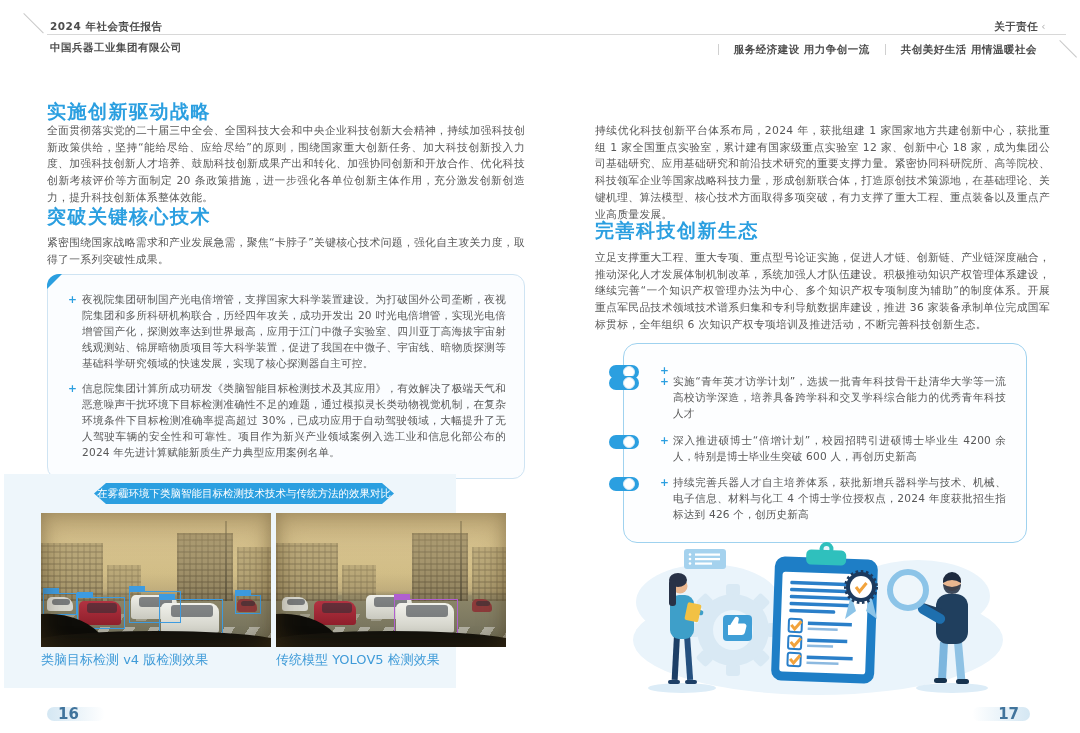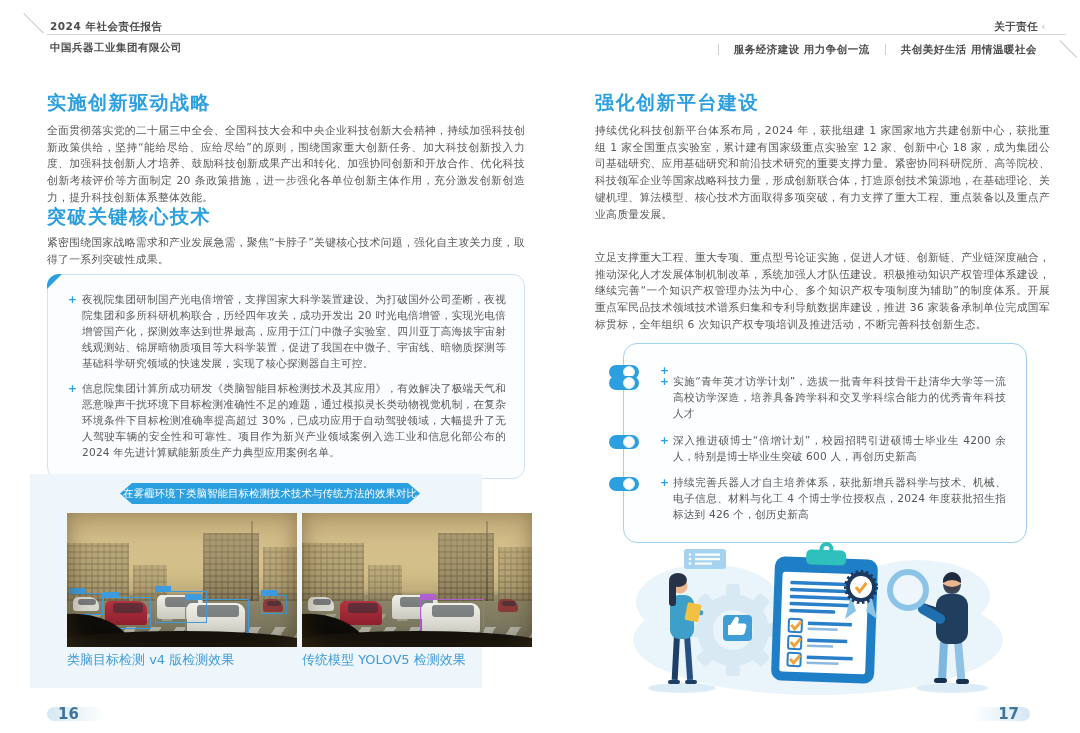--- a/index.html
+++ b/index.html
@@ -31,21 +31,21 @@
   .sec{position:absolute;margin:0;font-size:19px;font-weight:bold;color:var(--accent);letter-spacing:1.5px;white-space:nowrap;}
   .para{position:absolute;margin:0;font-size:10.8px;line-height:1.55;color:var(--body);text-align:justify;letter-spacing:.3px;}
   
   .hbox{position:absolute;left:47px;top:274px;width:478px;box-sizing:border-box;
         border:1px solid #cfe4f3;border-radius:12px;background:#fbfdff;padding:17px 18px 7px 20px;}
   .hbox::before{content:'';position:absolute;left:-1px;top:-1px;
         border-top:15px solid var(--accent);border-right:15px solid transparent;border-top-left-radius:12px;}
   .hitem{position:relative;font-size:10.6px;line-height:1.5;color:var(--body);text-align:justify;margin-bottom:10px;padding-left:14px;letter-spacing:.2px;}
   .mk{position:absolute;left:0;top:0;color:var(--accent);font-weight:bold;}
   
-  .panel{position:absolute;left:30px;top:474px;width:452px;height:214px;background:var(--panel);}
+  .panel{position:absolute;left:4px;top:474px;width:452px;height:214px;background:var(--panel);}
   .ribbon{position:absolute;left:90px;top:9px;width:300px;height:21px;background:var(--accent);color:#fff;
           font-size:10.5px;line-height:21px;text-align:center;white-space:nowrap;
           clip-path:polygon(0 50%,12px 0,calc(100% - 12px) 0,100% 50%,calc(100% - 12px) 100%,12px 100%);}
   .cap{position:absolute;top:177px;font-size:13px;color:#3f9bd8;white-space:nowrap;}
   
   .photo{position:absolute;top:39px;width:230px;height:134px;overflow:hidden;
          background:linear-gradient(180deg,#d3bd8d 0%,#cdb982 45%,#bba878 58%,#8e8565 62%,#77765f 78%,#6e6e59 100%);}
   .b{position:absolute;background-color:rgba(138,124,90,.75);
      background-image:repeating-linear-gradient(0deg,rgba(70,60,40,.45) 0 2px,transparent 2px 6px),
                       repeating-linear-gradient(90deg,rgba(70,60,40,.35) 0 2px,transparent 2px 6px);}
@@ -100,21 +100,21 @@
   <div class="hdr-text corner">
     <span>关于责任</span><span class="chev">‹</span>
   </div>
   <div class="tabs">
     <div class="tabdiv"></div>
     <div class="tab"><span>服务经济建设 用力争创一流</span></div>
     <div class="tabdiv"></div>
     <div class="tab"><span>共创美好生活 用情温暖社会</span></div>
   </div>
 
-  <h2 class="sec" style="left:47px;top:90px;text-align:right;">实施创新驱动战略</h2>
+  <h2 class="sec" style="left:47px;top:99px;text-align:right;">实施创新驱动战略</h2>
   <p class="para" style="left:47px;top:123px;width:478px;">全面贯彻落实党的二十届三中全会、全国科技大会和中央企业科技创新大会精神，持续加强科技创新政策供给，坚持“能给尽给、应给尽给”的原则，围绕国家重大创新任务、加大科技创新投入力度、加强科技创新人才培养、鼓励科技创新成果产出和转化、加强协同创新和开放合作、优化科技创新考核评价等方面制定 20 条政策措施，进一步强化各单位创新主体作用，充分激发创新创造力，提升科技创新体系整体效能。</p>
   <h2 class="sec" style="left:47px;top:204px;">突破关键核心技术</h2>
   <p class="para" style="left:47px;top:235px;width:478px;">紧密围绕国家战略需求和产业发展急需，聚焦“卡脖子”关键核心技术问题，强化自主攻关力度，取得了一系列突破性成果。</p>
 
   <div class="hbox">
     <div class="hitem">
       <span class="mk">+</span>
       <span>夜视院集团研制国产光电倍增管，支撑国家大科学装置建设。为打破国外公司垄断，夜视院集团和多所科研机构联合，历经四年攻关，成功开发出 20 吋光电倍增管，实现光电倍增管国产化，探测效率达到世界最高，应用于江门中微子实验室、四川亚丁高海拔宇宙射线观测站、锦屏暗物质项目等大科学装置，促进了我国在中微子、宇宙线、暗物质探测等基础科学研究领域的快速发展，实现了核心探测器自主可控。</span>
     </div>
     <div class="hitem">
@@ -171,22 +171,22 @@
       <div class="dash"></div>
       <div class="vig"></div>
     </div>
 
     <div class="cap" style="left:37px;">类脑目标检测 v4 版检测效果</div>
     <div class="cap" style="left:272px;">传统模型 YOLOV5 检测效果</div>
   </div>
 
   <div class="pill l">16</div>
 
-  <h2 class="sec" style="left:595px;top:90px;">强化创新平台建设</h2>
   <p class="para" style="left:595px;top:123px;width:455px;">持续优化科技创新平台体系布局，2024 年，获批组建 1 家国家地方共建创新中心，获批重组 1 家全国重点实验室，累计建有国家级重点实验室 12 家、创新中心 18 家，成为集团公司基础研究、应用基础研究和前沿技术研究的重要支撑力量。紧密协同科研院所、高等院校、科技领军企业等国家战略科技力量，形成创新联合体，打造原创技术策源地，在基础理论、关键机理、算法模型、核心技术方面取得多项突破，有力支撑了重大工程、重点装备以及重点产业高质量发展。</p>
+  <h2 class="sec" style="left:595px;top:218px;">完善科技创新生态</h2>
   <p class="para" style="left:595px;top:250px;width:455px;">立足支撑重大工程、重大专项、重点型号论证实施，促进人才链、创新链、产业链深度融合，推动深化人才发展体制机制改革，系统加强人才队伍建设。积极推动知识产权管理体系建设，继续完善“一个知识产权管理办法为中心、多个知识产权专项制度为辅助”的制度体系。开展重点军民品技术领域技术谱系归集和专利导航数据库建设，推进 36 家装备承制单位完成国军标贯标，全年组织 6 次知识产权专项培训及推进活动，不断完善科技创新生态。</p>
 
   <div class="tbox">
     <div class="titem">
       <span class="mk">+</span>
     </div>
     <div class="titem">
       <span class="mk">+</span>
       <span>实施“青年英才访学计划”，选拔一批青年科技骨干赴清华大学等一流高校访学深造，培养具备跨学科和交叉学科综合能力的优秀青年科技人才</span>
     </div>

